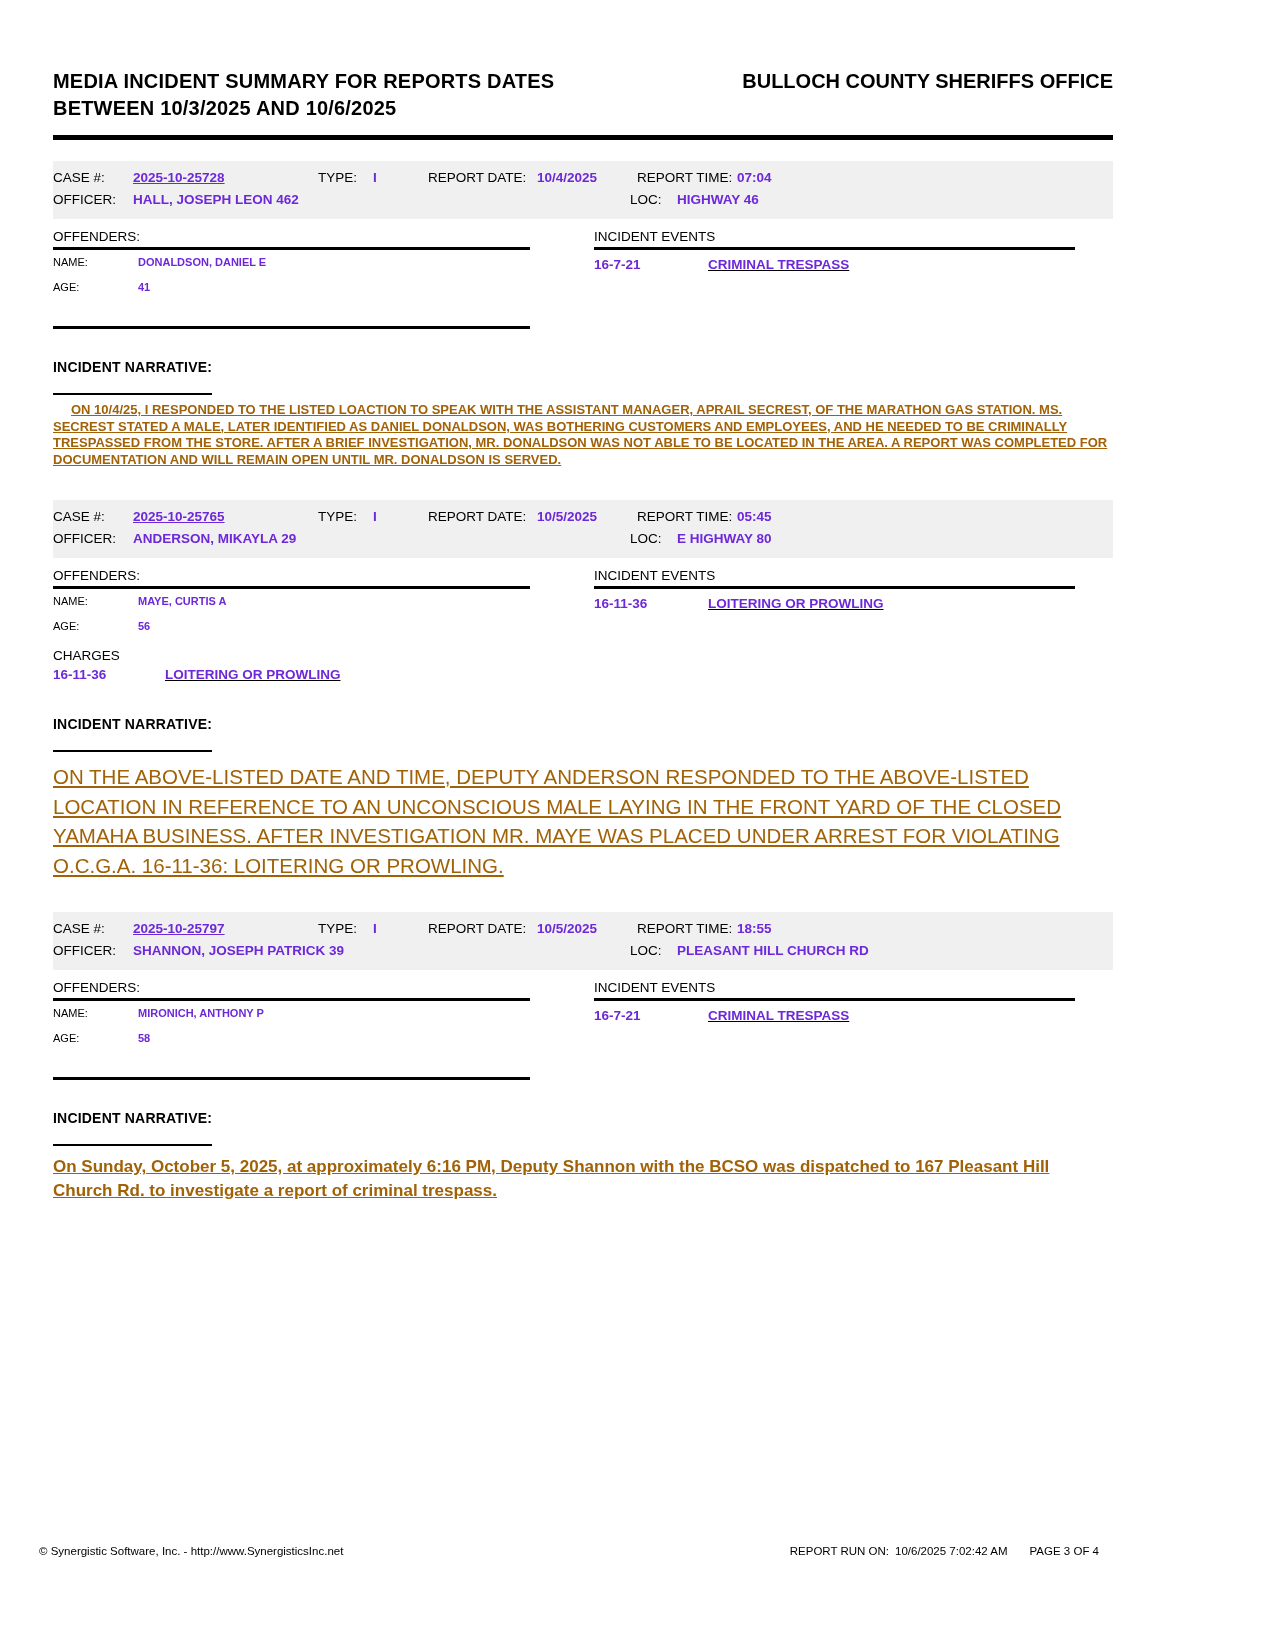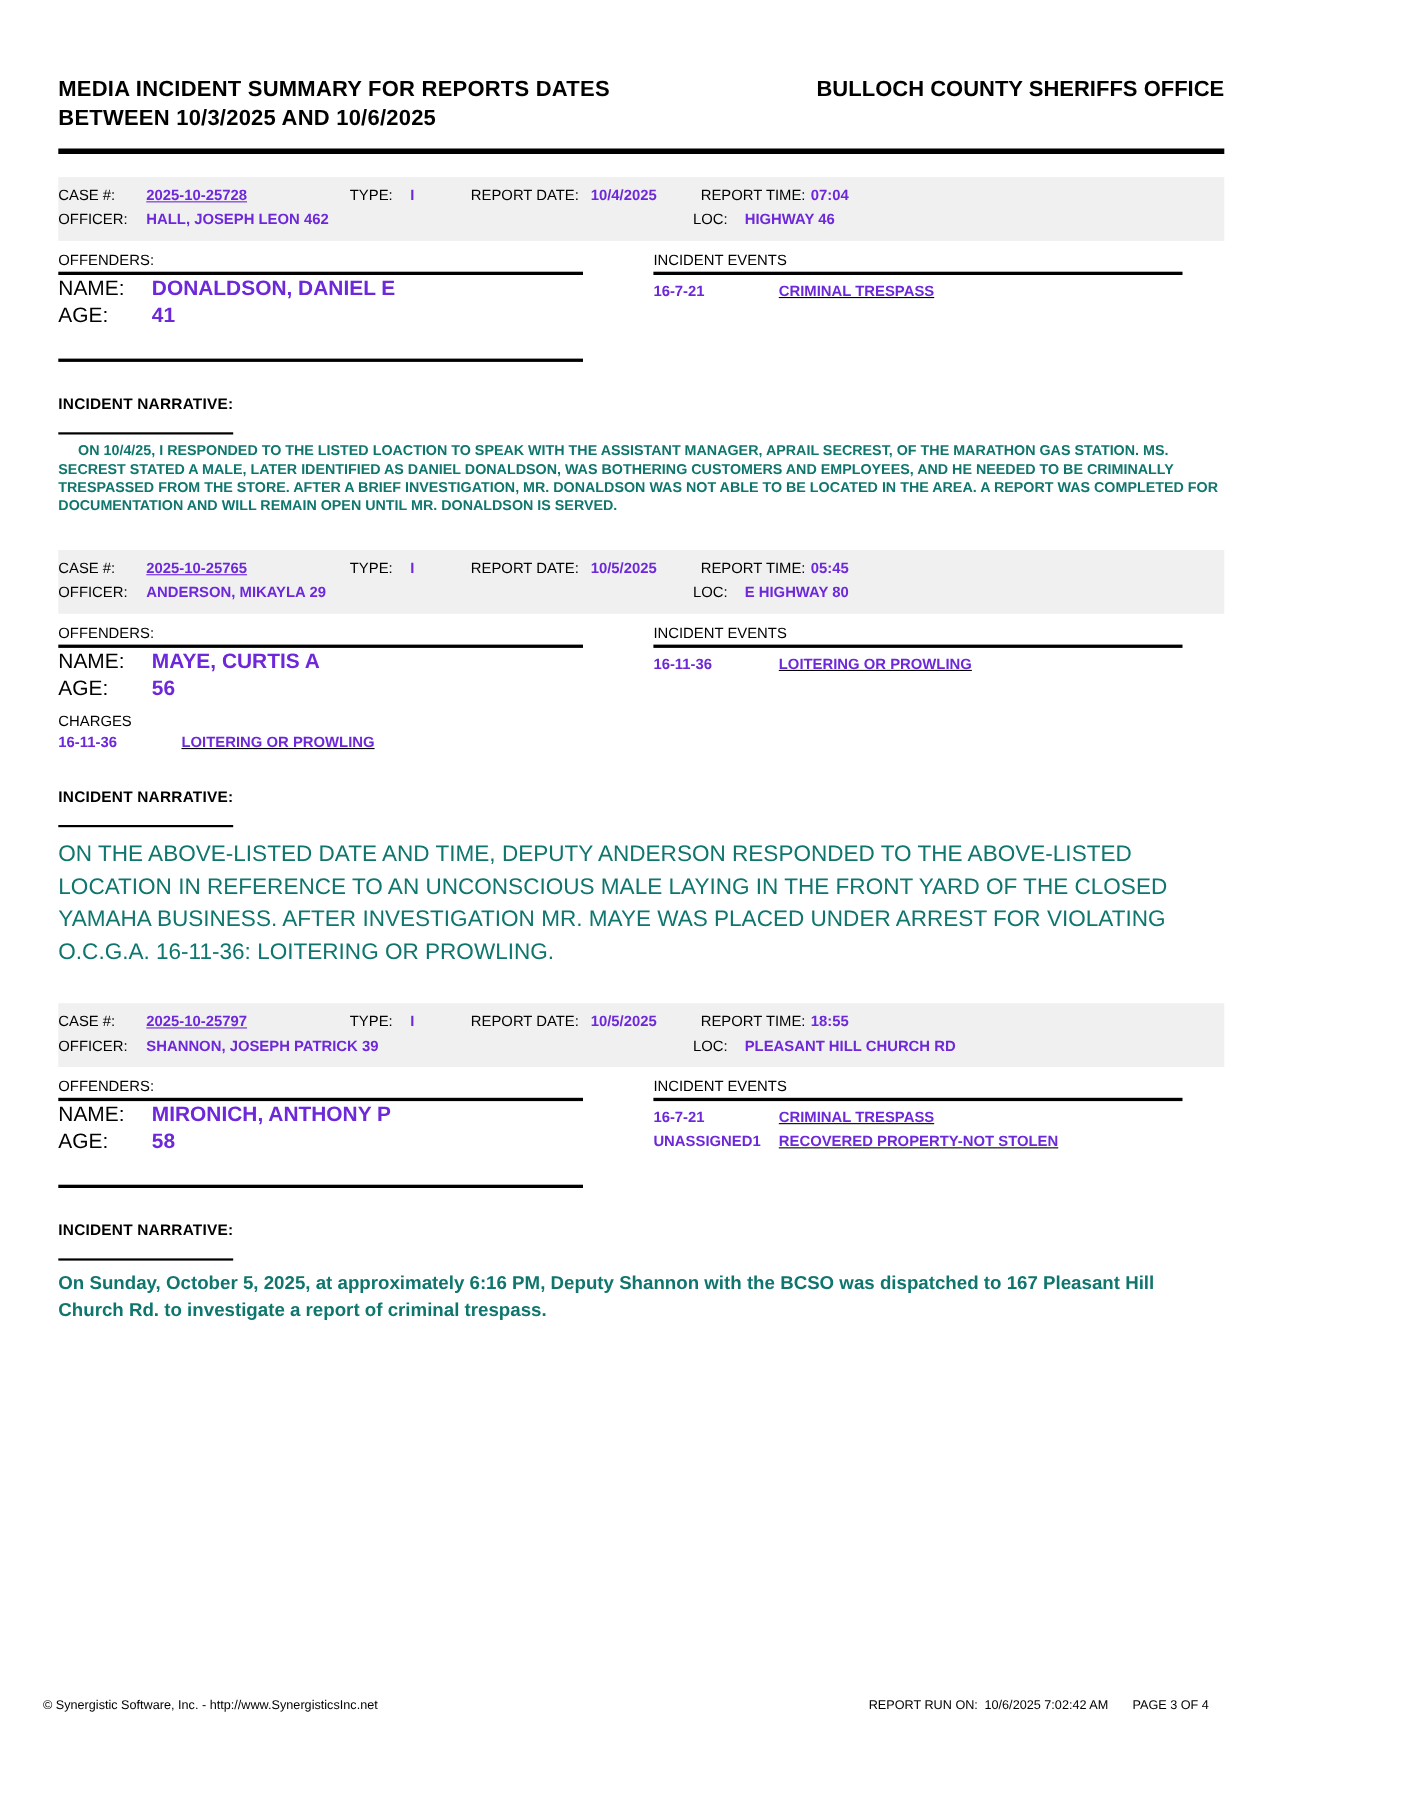--- a/index.html
+++ b/index.html
@@ -34,36 +34,36 @@
   .w-rtlbl   { display:inline-block; width:100px; }
   .w-officer { display:inline-block; width:497px; }
   .w-loclbl  { display:inline-block; width:47px; }
 
   
   .cols { display:flex; margin-top:9px; }
   .col-left  { width:477px; margin-right:64px; flex:none; }
   .col-right { width:481px; flex:none; }
   .sec-lbl { font-size:13.5px; line-height:17px; }
   .rule3 { height:3px; background:#000; margin-top:2px; }
-  .kv { line-height:25px; font-size:19px; white-space:nowrap; }
+  .kv { line-height:25px; font-size:11px; white-space:nowrap; }
   .kv:first-of-type { margin-top:3px; }
   .w-namelbl { display:inline-block; width:85px; }
   .charges { margin-top:8px; }
   .charge-row, .ev-row { line-height:22px; font-size:13.5px; white-space:nowrap;text-decoration:underline; }
   .charge-code { display:inline-block; width:112px; }
   .ev-rows { margin-top:4px; }
   .ev-code { display:inline-block; width:114px; }
   .bottom-rule { margin-top:26px; width:477px; }
 
   
   .narr-head {
     display:inline-block; font-size:14px; font-weight:bold;
     border-bottom:2.5px solid #000; padding-bottom:18px; margin-top:30px; letter-spacing:0.2px;
   }
-  .narr { color:#0f766e; }
+  .narr { color:#a16207;text-decoration:underline; }
   .narr-small  { font-size:13px;   font-weight:bold; line-height:16.5px; margin-top:7px; text-indent:18px; }
   .narr-large  { font-size:20.5px; font-weight:normal; line-height:29.5px; margin-top:10px; }
   .narr-medium { font-size:17px;   font-weight:bold; line-height:24px;   margin-top:9px; }
 
   
   .footer {
     position:absolute; left:39px; top:1544px; width:1060px;
     display:flex; justify-content:space-between; font-size:11.5px; line-height:15px;
   }
   .footer-right span { margin-left:6px; }
@@ -197,23 +197,20 @@
         <div class="rule3 bottom-rule"></div>
       </div>
       <div class="col-right">
         <div class="sec-lbl">INCIDENT EVENTS</div>
         <div class="rule3"></div>
         <div class="ev-rows">
   <div class="ev-row">
     <span class="val ev-code">16-7-21</span><span class="val ev-desc">CRIMINAL TRESPASS</span>
   </div>
 
-  <div class="ev-row">
-    <span class="val ev-code">UNASSIGNED1</span><span class="val ev-desc">RECOVERED PROPERTY-NOT STOLEN</span>
-  </div>
 </div>
       </div>
     </div>
 
     <div>
       <div class="narr-head">INCIDENT NARRATIVE:</div>
       <div class="narr narr-medium">On Sunday, October 5, 2025, at approximately 6:16 PM, Deputy Shannon with the BCSO was dispatched to 167 Pleasant Hill Church Rd. to investigate a report of criminal trespass.</div>
     </div>
   </section>
 </div>

